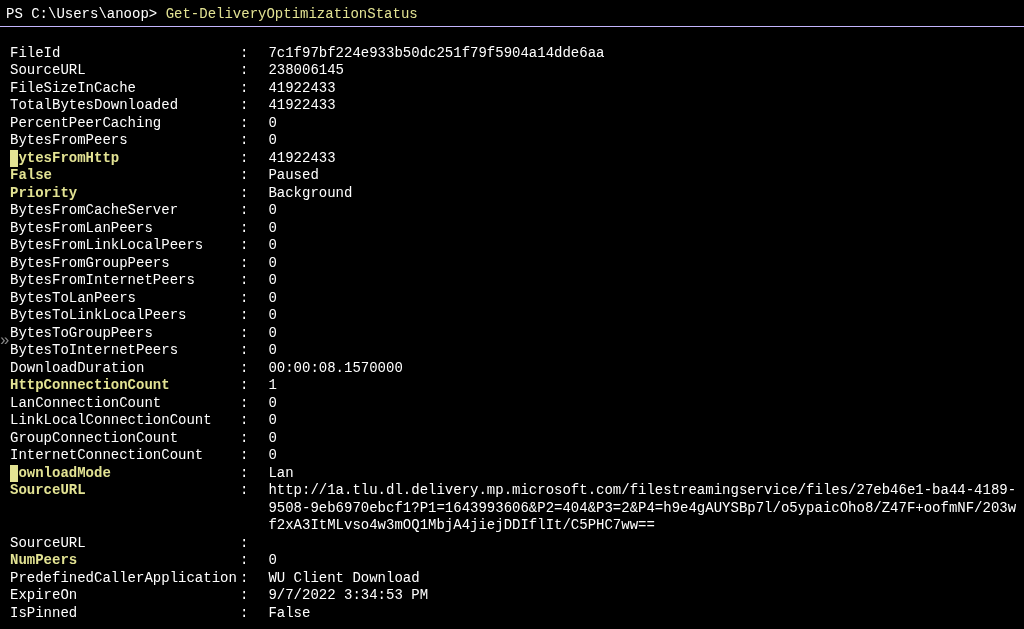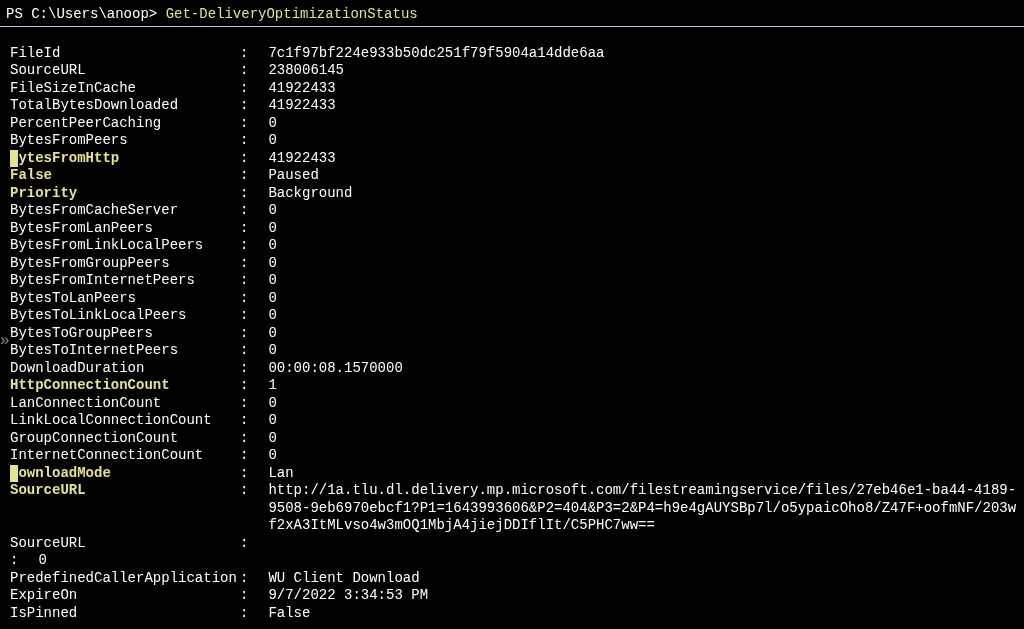--- a/index.html
+++ b/index.html
@@ -104,17 +104,17 @@
     <div class="row"><span class="key hl">HttpConnectionCount</span><span class="sep">:</span><span class="val"> 1</span></div>
     <div class="row"><span class="key">LanConnectionCount</span><span class="sep">:</span><span class="val"> 0</span></div>
     <div class="row"><span class="key">LinkLocalConnectionCount</span><span class="sep">:</span><span class="val"> 0</span></div>
     <div class="row"><span class="key">GroupConnectionCount</span><span class="sep">:</span><span class="val"> 0</span></div>
     <div class="row"><span class="key">InternetConnectionCount</span><span class="sep">:</span><span class="val"> 0</span></div>
     <div class="row" style="position: relative;"><div class="hl-marker"></div><span class="key hl">DownloadMode</span><span class="sep">:</span><span class="val"> Lan</span></div>
     <div class="row"><span class="key hl">SourceURL</span><span class="sep">:</span><span class="val"> http://1a.tlu.dl.delivery.mp.microsoft.com/filestreamingservice/files/27eb46e1-ba44-4189-</span></div>
     <div class="row"><span class="key"></span><span class="sep"> </span><span class="val"> 9508-9eb6970ebcf1?P1=1643993606&amp;P2=404&amp;P3=2&amp;P4=h9e4gAUYSBp7l/o5ypaicOho8/Z47F+oofmNF/203w</span></div>
     <div class="row"><span class="key"></span><span class="sep"> </span><span class="val"> f2xA3ItMLvso4w3mOQ1MbjA4jiejDDIflIt/C5PHC7ww==</span></div>
     <div class="row"><span class="key">SourceURL</span><span class="sep">:</span><span class="val"> </span></div>
-    <div class="row"><span class="sep">:</span><span class="val"> 0</span></div>
+    <div class="row"><span class="key hl">NumPeers</span><span class="sep">:</span><span class="val"> 0</span></div>
     <div class="row"><span class="key">PredefinedCallerApplication</span><span class="sep">:</span><span class="val"> WU Client Download</span></div>
     <div class="row"><span class="key">ExpireOn</span><span class="sep">:</span><span class="val"> 9/7/2022 3:34:53 PM</span></div>
     <div class="row"><span class="key">IsPinned</span><span class="sep">:</span><span class="val"> False</span></div>
   </div>
 
 </body></html>

